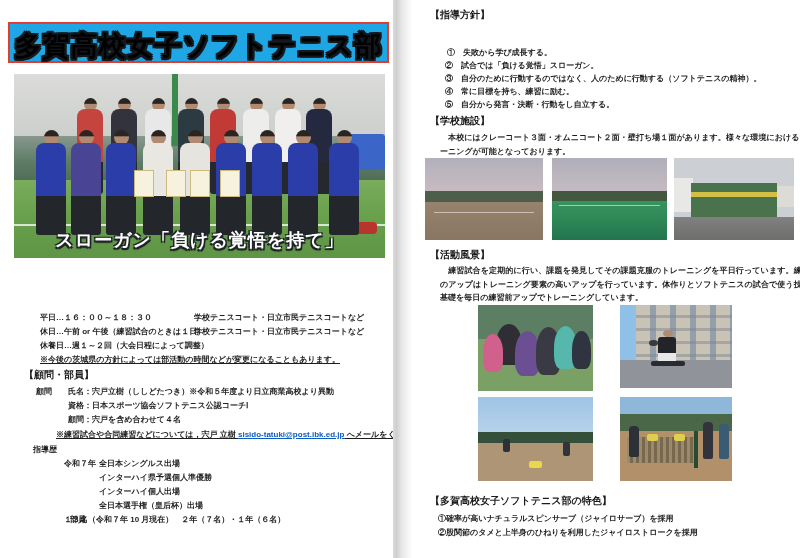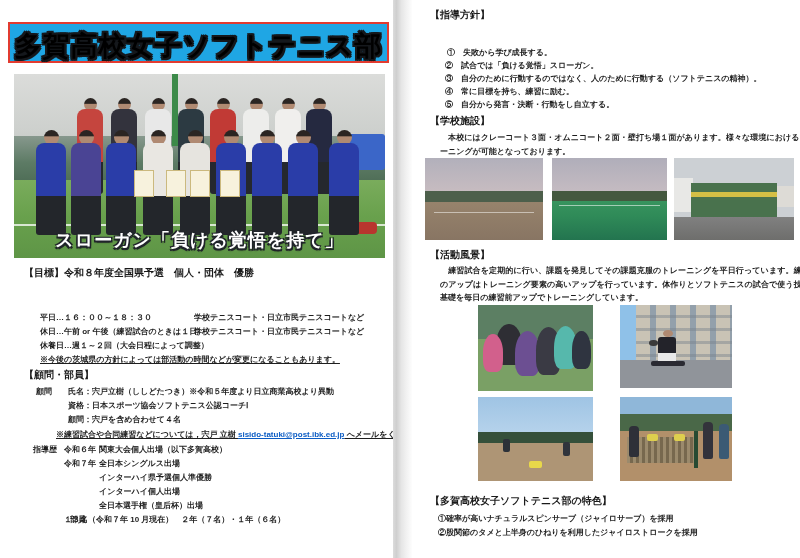--- a/index.html
+++ b/index.html
@@ -151,21 +151,20 @@
         </div>
 
       <div class="cert" style="left:120px;"></div>
       <div class="cert" style="left:152px;"></div>
       <div class="cert" style="left:176px;"></div>
       <div class="cert" style="left:206px;"></div>
 
       <div class="slogan">スローガン「負ける覚悟を持て」</div>
     </div>
 
-    <div class="h1" style="left:24px; top:266px;">【目標】令和８年度全国県予選　個人・団体　優勝</div>
 
     <div class="bt" style="left:40px; top:312px;">
       <span class="col-time">平日…１６：００～１８：３０</span><span>学校テニスコート・日立市民テニスコートなど</span>
     </div>
     <div class="bt" style="left:40px; top:326px;">
       <span class="col-time">休日…午前 or 午後（練習試合のときは１日）</span><span>学校テニスコート・日立市民テニスコートなど</span>
     </div>
     <div class="bt" style="left:40px; top:340px;">
       <span class="col-time">休養日…週１～２回（大会日程によって調整）</span><span></span>
     </div>
@@ -176,21 +175,20 @@
     <div class="bt" style="left:36px; top:386px;">顧問</div>
     <div class="bt" style="left:68px; top:386px;">氏名：宍戸立樹（ししどたつき）※令和５年度より日立商業高校より異動</div>
     <div class="bt" style="left:68px; top:400px;">資格：日本スポーツ協会ソフトテニス公認コーチⅠ</div>
     <div class="bt" style="left:68px; top:414px;">顧問：宍戸を含め合わせて４名</div>
 
     <div class="bt" style="left:56px; top:429px;">
       <span class="u">※練習試合や合同練習などについては，宍戸 立樹 </span><span class="email">sisido-tatuki@post.ibk.ed.jp</span><span class="u"> へメールをください。</span>
     </div>
 
     <div class="bt" style="left:33px; top:444px;">指導歴</div>
-    <div class="bt" style="left:64px; top:444px;"><span class="hy">令和６年</span><span>関東大会個人出場（以下多賀高校）</span></div>
     <div class="bt" style="left:64px; top:458px;"><span class="hy">令和７年</span><span>全日本シングルス出場</span></div>
     <div class="bt" style="left:64px; top:472px;"><span class="hy"></span><span>インターハイ県予選個人準優勝</span></div>
     <div class="bt" style="left:64px; top:486px;"><span class="hy"></span><span>インターハイ個人出場</span></div>
     <div class="bt" style="left:64px; top:500px;"><span class="hy"></span><span>全日本選手権（皇后杯）出場</span></div>
 
     <div class="bt" style="left:39px; top:514px;padding-left:31px;">部員</div>
     <div class="bt" style="left:64px; top:514px;">１３名（令和７年 10 月現在）　２年（７名）・１年（６名）</div>
   </div>
 
   <div id="gutter"></div>

